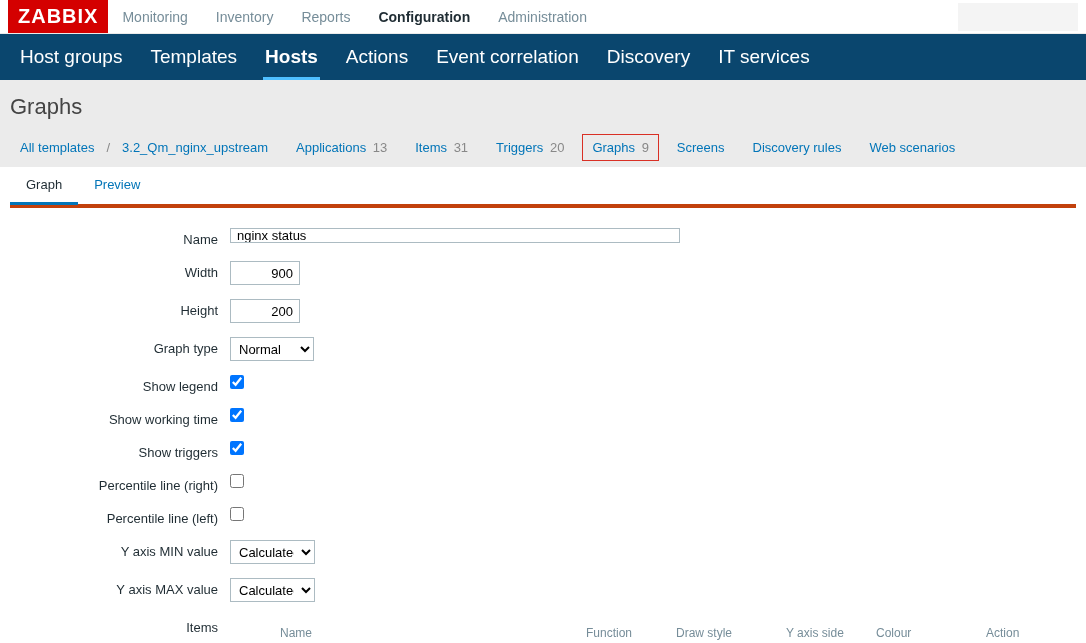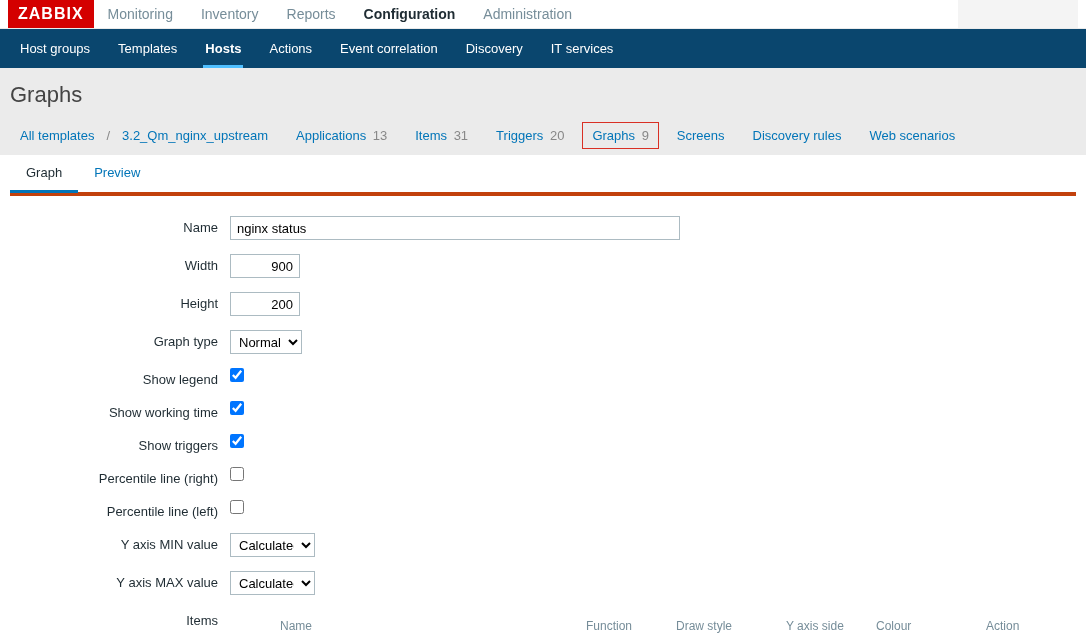--- a/index.html
+++ b/index.html
@@ -1,58 +1,58 @@
 <!DOCTYPE html>
 <html><head>
 <meta charset="utf-8">
 <style>
 * { box-sizing: border-box; margin: 0; padding: 0; }
 body { font-family: Arial, sans-serif; font-size: 13px; color: #1f2c33; background: #fff; }
-.logo { background: #d40000; color: #fff; font-weight: bold; font-size: 16px; padding: 5px 10px; display: inline-block; letter-spacing: 1px; }
+.logo { background: #d40000; color: #fff; font-weight: bold; font-size: 20px; padding: 5px 10px; display: inline-block; letter-spacing: 1px; }
 .topnav { display: flex; align-items: center; padding: 0 8px; border-bottom: 1px solid #ebebeb; position: relative; }
 .topnav-item { color: #768d99; padding: 12px 14px; cursor: pointer; font-size: 14px; position: relative; }
 .topnav-item.active { color: #1f2c33; font-weight: bold; }
 .topnav-item.active::after { content: ''; position: absolute; bottom: -8px; left: 50%; transform: translateX(-50%); border-left: 8px solid transparent; border-right: 8px solid transparent; border-bottom: 8px solid #0a466e; z-index: 2; }
 .search-box { margin-left: auto; background: #f4f4f4; width: 120px; height: 28px; border: none; padding: 0 6px; }
 .subnav { background: #0a466e; display: flex; padding: 0 6px; }
-.subnav-item { color: #fff; padding: 12px 14px; cursor: pointer; font-size: 13px; position: relative; }
+.subnav-item { color: #fff; padding: 12px 14px; cursor: pointer; font-size: 19px; position: relative; }
 .subnav-item.active { font-weight: bold; }
 .subnav-item.active::after { content:''; position:absolute; bottom:0; left:12px; right:12px; height:3px; background:#4fbfff; }
 .page-header { background: #ebebeb; padding: 14px 10px 6px; }
 .page-title { font-size: 22px; color: #444; font-weight: normal; margin-bottom: 14px; }
 .breadcrumb { display: flex; align-items: center; flex-wrap: wrap; gap: 0; }
 .bc-item { color: #0275b8; padding: 6px 10px; cursor: pointer; }
 .bc-sep { color: #888; padding: 0 2px; }
 .bc-count { color: #888; margin-left: 3px; }
 .bc-active { border: 1px solid #d93025; padding: 5px 9px; color: #0275b8; }
 .content { padding: 0 10px 20px; }
 .tabs { display: flex; border-bottom: 4px solid #c2410c; }
 .tab { padding: 10px 16px; color: #0275b8; cursor: pointer; }
 .tab.active { color: #1f2c33; border-bottom: 3px solid #0275b8; margin-bottom: -1px; }
 .form { padding: 20px 10px; }
 .form-row { display: flex; align-items: flex-start; margin-bottom: 14px; }
 .form-label { width: 210px; text-align: right; padding-right: 12px; color: #1f2c33; padding-top: 4px; }
 .form-field { flex: 1; }
-input[type=text].wide { width: 450px; height: 24px; border: 1px solid #acbbc2; padding: 0 6px; font-size: 13px; }
+input[type=text].wide { width: 450px; height: 15px; border: 1px solid #acbbc2; padding: 0 6px; font-size: 13px; }
 input[type=text].small { width: 70px; height: 24px; border: 1px solid #acbbc2; padding: 0 6px; text-align: right; font-size: 13px; }
 select { height: 24px; border: 1px solid #acbbc2; background: #fff; font-size: 13px; padding: 0 4px; }
 input[type=checkbox] { width: 14px; height: 14px; }
 .items-table { margin-top: 4px; width: 820px; }
 .items-header { display: flex; color: #768d99; font-size: 12px; padding: 6px 0; }
 .ih-drag { width: 22px; }
 .ih-num { width: 24px; }
 .ih-name { width: 310px; padding-left: 4px; }
 .ih-func { width: 90px; }
 .ih-draw { width: 110px; }
 .ih-yaxis { width: 90px; }
 .ih-colour { width: 110px; }
 .ih-action { width: 60px; }
 .items-row { display: flex; align-items: flex-start; padding: 4px 0; }
 select.calc { width: 85px; }
-select.gtype { width: 72px; }
+select.gtype { width: 84px; }
 </style>
 </head>
 <body>
 
 <div class="topnav">
   <span class="logo">ZABBIX</span>
   <span id="topnav-items"><span class="topnav-item">Monitoring</span><span class="topnav-item">Inventory</span><span class="topnav-item">Reports</span><span class="topnav-item active">Configuration</span><span class="topnav-item">Administration</span></span>
   <input class="search-box" type="text" style="">
 </div>
 

